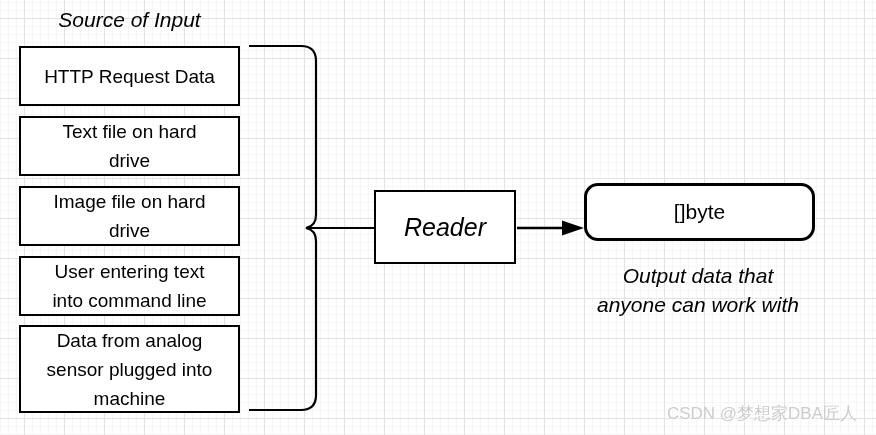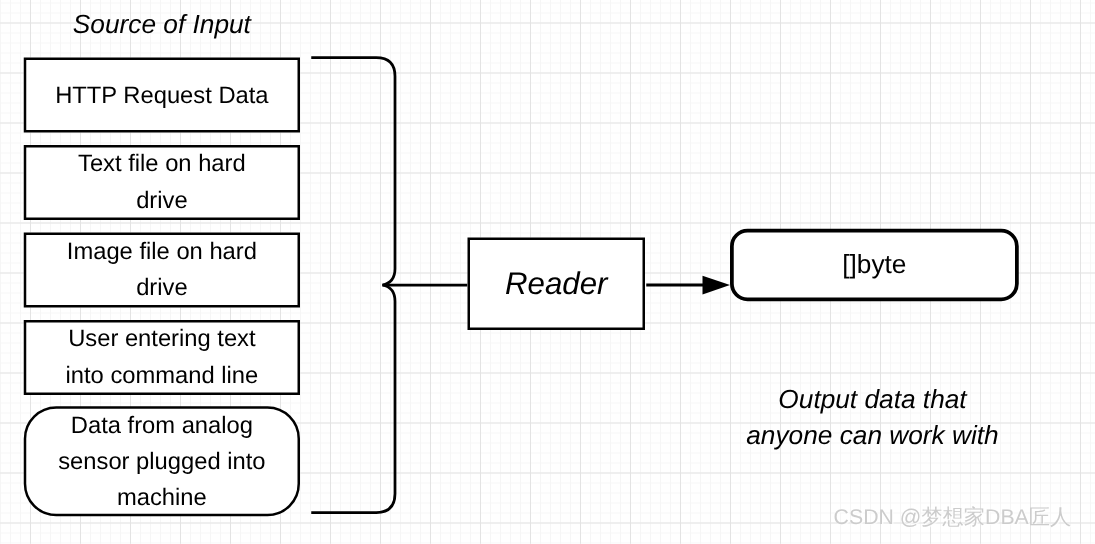--- a/index.html
+++ b/index.html
@@ -36,21 +36,21 @@
     left: 19px;
     width: 221px;
     font-size: 19px;
     line-height: 29px;
   }
   .input-box .wrap { max-width: 174px; display: inline-block; }
   .b1 { top: 46px;  height: 60px; }
   .b2 { top: 116px; height: 60px; }
   .b3 { top: 186px; height: 60px; }
   .b4 { top: 256px; height: 60px; }
-  .b5 { top: 325px; height: 88px; border-radius: 26px; }
+  .b5 { top: 325px; height: 88px; }
   .reader-box {
     left: 374px; top: 190px; width: 142px; height: 74px;
     font-size: 25px; line-height: 28px; font-style: italic;
   }
   .byte-box {
     left: 584px; top: 183px; width: 231px; height: 58px;
     font-size: 21px; border-width: 3px; border-radius: 14px;
   }
   .diagram-title {
     position: absolute;
@@ -62,21 +62,21 @@
   }
   .output-caption {
     position: absolute;
     left: 568px; top: 261px; width: 260px;
     text-align: center;
     font-style: italic;
     font-size: 21px;
     line-height: 29px;
     color: #000;
   }
-  .output-caption .wrap { max-width: 215px; display: inline-block; margin-top: 44px; }
+  .output-caption .wrap { max-width: 215px; display: inline-block; }
   .edges {
     position: absolute;
     left: 0; top: 0;
     pointer-events: none;
   }
   .watermark {
     position: absolute;
     top: 402px;
     right: 19px;
     font-size: 17px;

